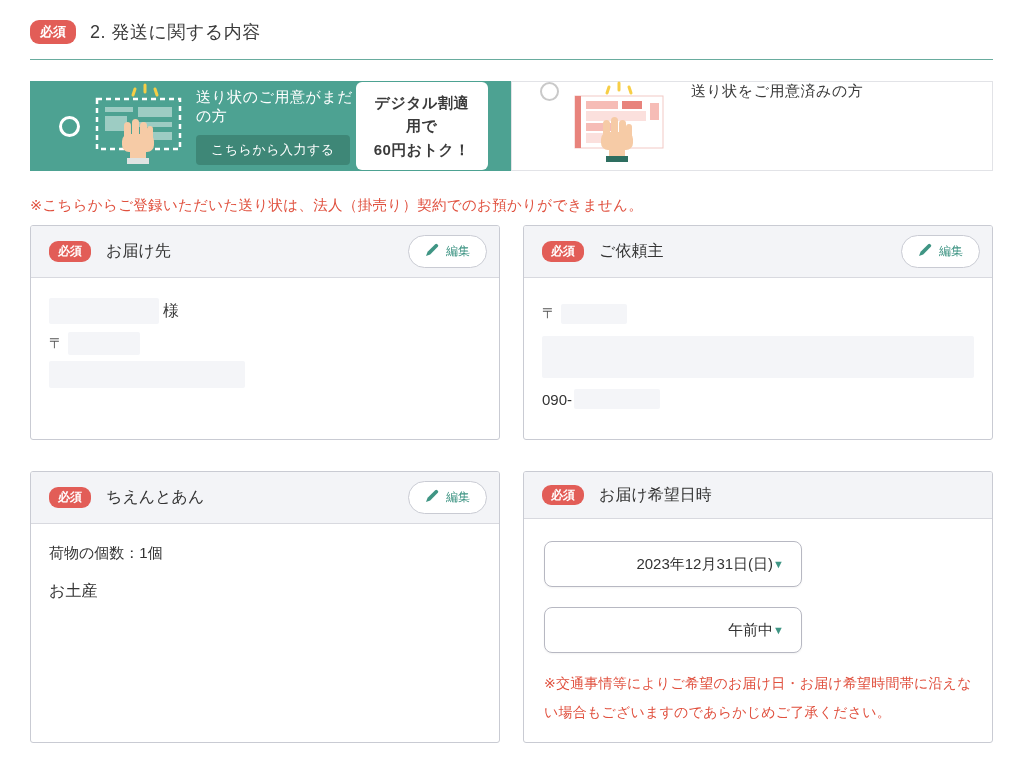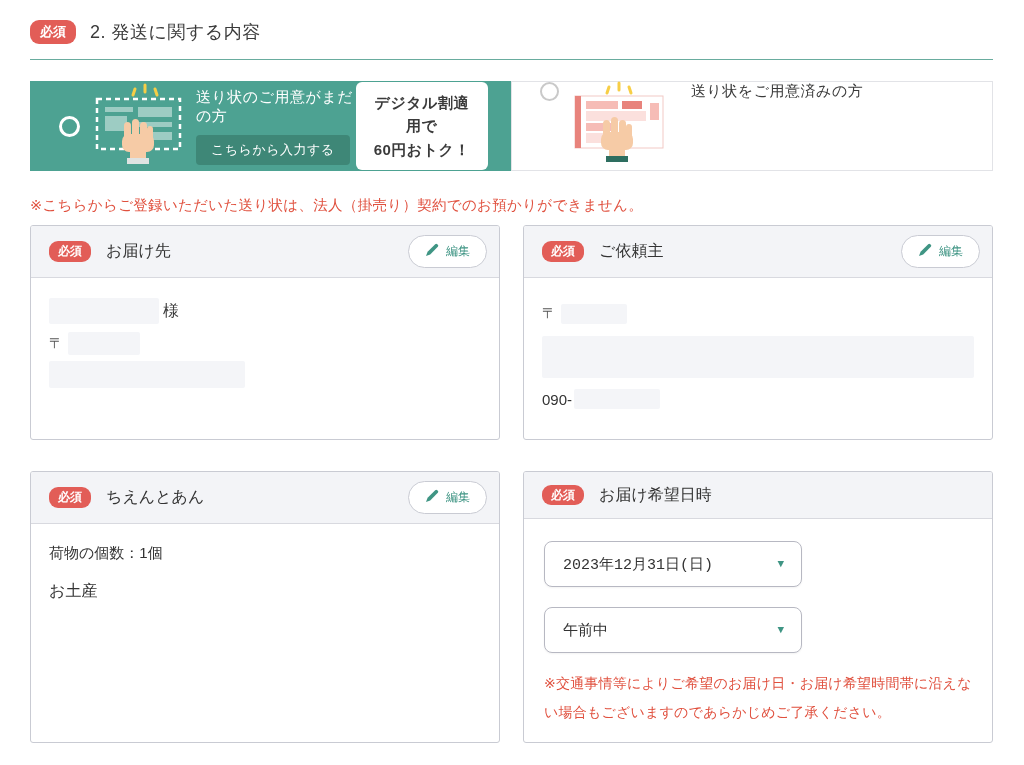--- a/index.html
+++ b/index.html
@@ -76,24 +76,23 @@
   .postal{font-size:14px;color:#555;margin-right:5px;}
   .name-text{font-size:16px;color:#333;}
   .phone-prefix{font-size:15px;color:#333;margin-right:2px;}
 
   .pkg-count{font-size:15px;color:#333;}
   .pkg-item{font-size:16px;color:#333;margin-top:18px;}
 
   
   .select{
     width:258px;height:46px;border:1px solid #B7B8C2;border-radius:8px;background:#fff;
-    display:flex;align-items:center;justify-content:space-between;
+    display:flex;align-items:center;justify-content:flex-end;
     padding:0 17px 0 18px;box-sizing:border-box;font-size:15px;color:#333;cursor:pointer;
     box-shadow:0 1px 2px rgba(0,0,0,.05);
-    font-family:Liberation Mono, monospace;
   }
   .select + .select{margin-top:20px;}
   .caret{color:#3F9584;font-size:11px;line-height:1;}
   .caution{color:#E0503E;font-size:14px;line-height:2.05;margin-top:16px;letter-spacing:.2px;}
 </style>
 </head>
 <body>
 
 <div class="page">
 

